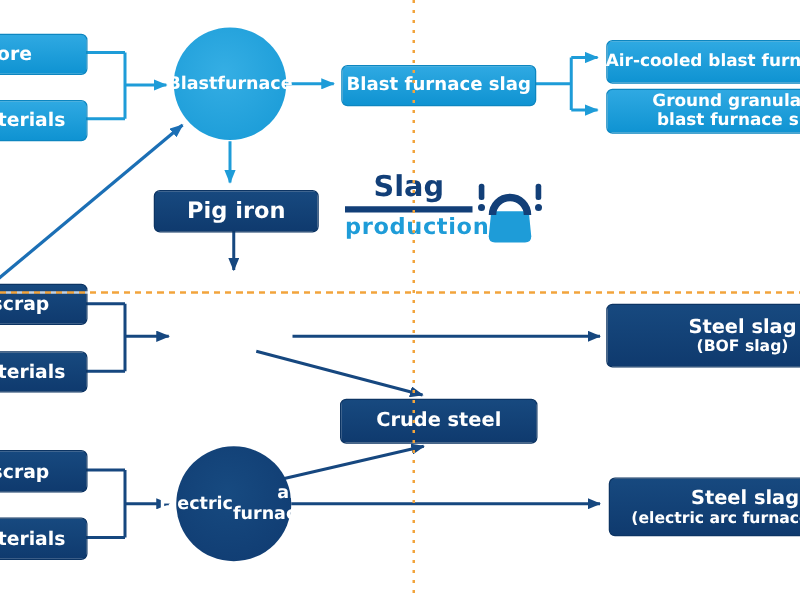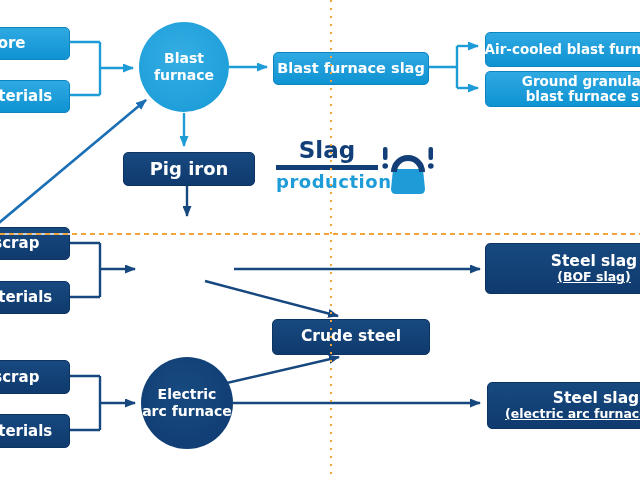--- a/index.html
+++ b/index.html
@@ -9,26 +9,26 @@
   }
   
   .bx{
     position:absolute;display:flex;flex-direction:column;align-items:center;justify-content:center;
     color:#fff;font-weight:bold;text-align:center;border-radius:5px;line-height:1.1;
     white-space:nowrap;z-index:2;
   }
   .bx-l{background:linear-gradient(180deg,#2FA9E2 0%,#0F93D2 100%);border:1px solid #0D86C0;}
   .bx-d{background:linear-gradient(180deg,#17497F 0%,#0F3A6E 100%);border:1px solid #0C3463;}
   .circ{
-    position:absolute;border-radius:50%;display:flex;flex-direction:column;align-items:center;justify-content:center;
+    position:absolute;border-radius:50%;display:flex;flex-direction:row;align-items:center;justify-content:center;
     color:#fff;font-weight:bold;text-align:center;line-height:1.18;z-index:4;font-size:14px;
   }
   .circ-l{background:radial-gradient(circle at 45% 40%,#35AEE4 0%,#1E9ED9 75%);}
   .circ-d{background:radial-gradient(circle at 45% 40%,#174A80 0%,#113E74 75%);}
-  .sub{font-size:12.5px;text-decoration:underline;}
+  .sub{font-size:12.5px;}
   
   #wires{position:absolute;left:0;top:0;z-index:1;}
   
   .guide-h{
     position:absolute;left:0;right:0;top:233px;height:2px;z-index:3;
     background:repeating-linear-gradient(90deg,#F2A43C 0 5px,rgba(255,255,255,.75) 5px 9px);
   }
   .guide-v{
     position:absolute;top:0;bottom:0;left:330px;width:2px;z-index:4;
     background:repeating-linear-gradient(180deg,#F2A43C 0 2.5px,transparent 2.5px 8px);
@@ -144,21 +144,21 @@
     <span>Crude steel</span>
   </div>
 
   <div class="bx bx-d" style="left:-86px;top:360px;width:154px;height:32px;font-size:15px;">
     <span>Steel scrap</span>
   </div>
   <div class="bx bx-d" style="left:-86px;top:414px;width:154px;height:32px;font-size:15px;">
     <span>Raw materials</span>
   </div>
 
-  <div class="circ circ-d" style="left:141px;top:357px;width:92px;height:92px;">
+  <div class="circ circ-d" style="left:141px;top:357px;width:92px;height:92px;text-align:right;">
     <span>Electric</span>
     <span>arc furnace</span>
   </div>
 
   <div class="bx bx-d" style="left:487px;top:382px;width:216px;height:45px;font-size:15.5px;">
     <span>Steel slag</span>
     <span class="sub">(electric arc furnace slag)</span>
   </div>
 
 </div>

